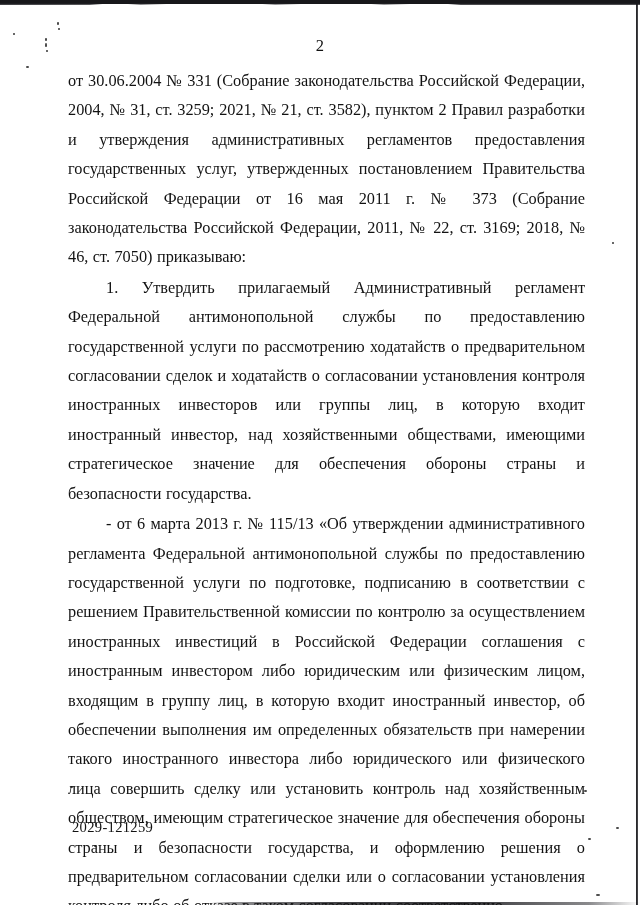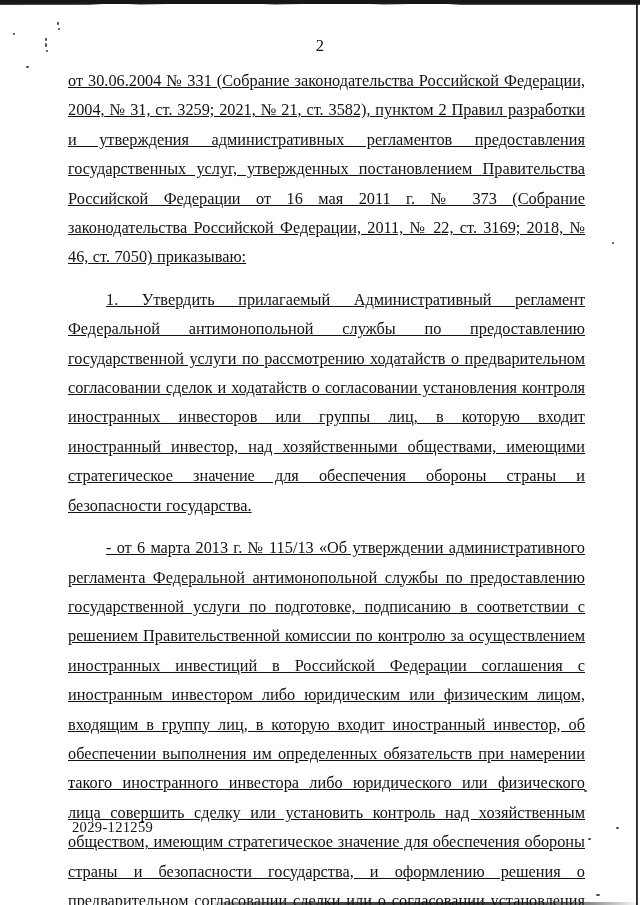--- a/index.html
+++ b/index.html
@@ -109,29 +109,28 @@
 
   .doc-par {
     margin: 0 0 0 0;
     font-size: 16.3px;
     line-height: 29.4px;
     text-align: justify;
     text-align-last: left;
     text-indent: 0;
     word-spacing: 0.4px;
     hyphens: none;
-    text-decoration: underline;
   }
 
   .doc-par.indented {
     text-indent: 38px;
   }
 
   .doc-par.gap-before {
-    margin-top: 13px;
+    margin-top: 1px;
   }
 
   .footer-ref {
     position: absolute;
     left: 72px;
     top: 818px;
     font-size: 14.6px;
     line-height: 18px;
     letter-spacing: 0.3px;
   }

